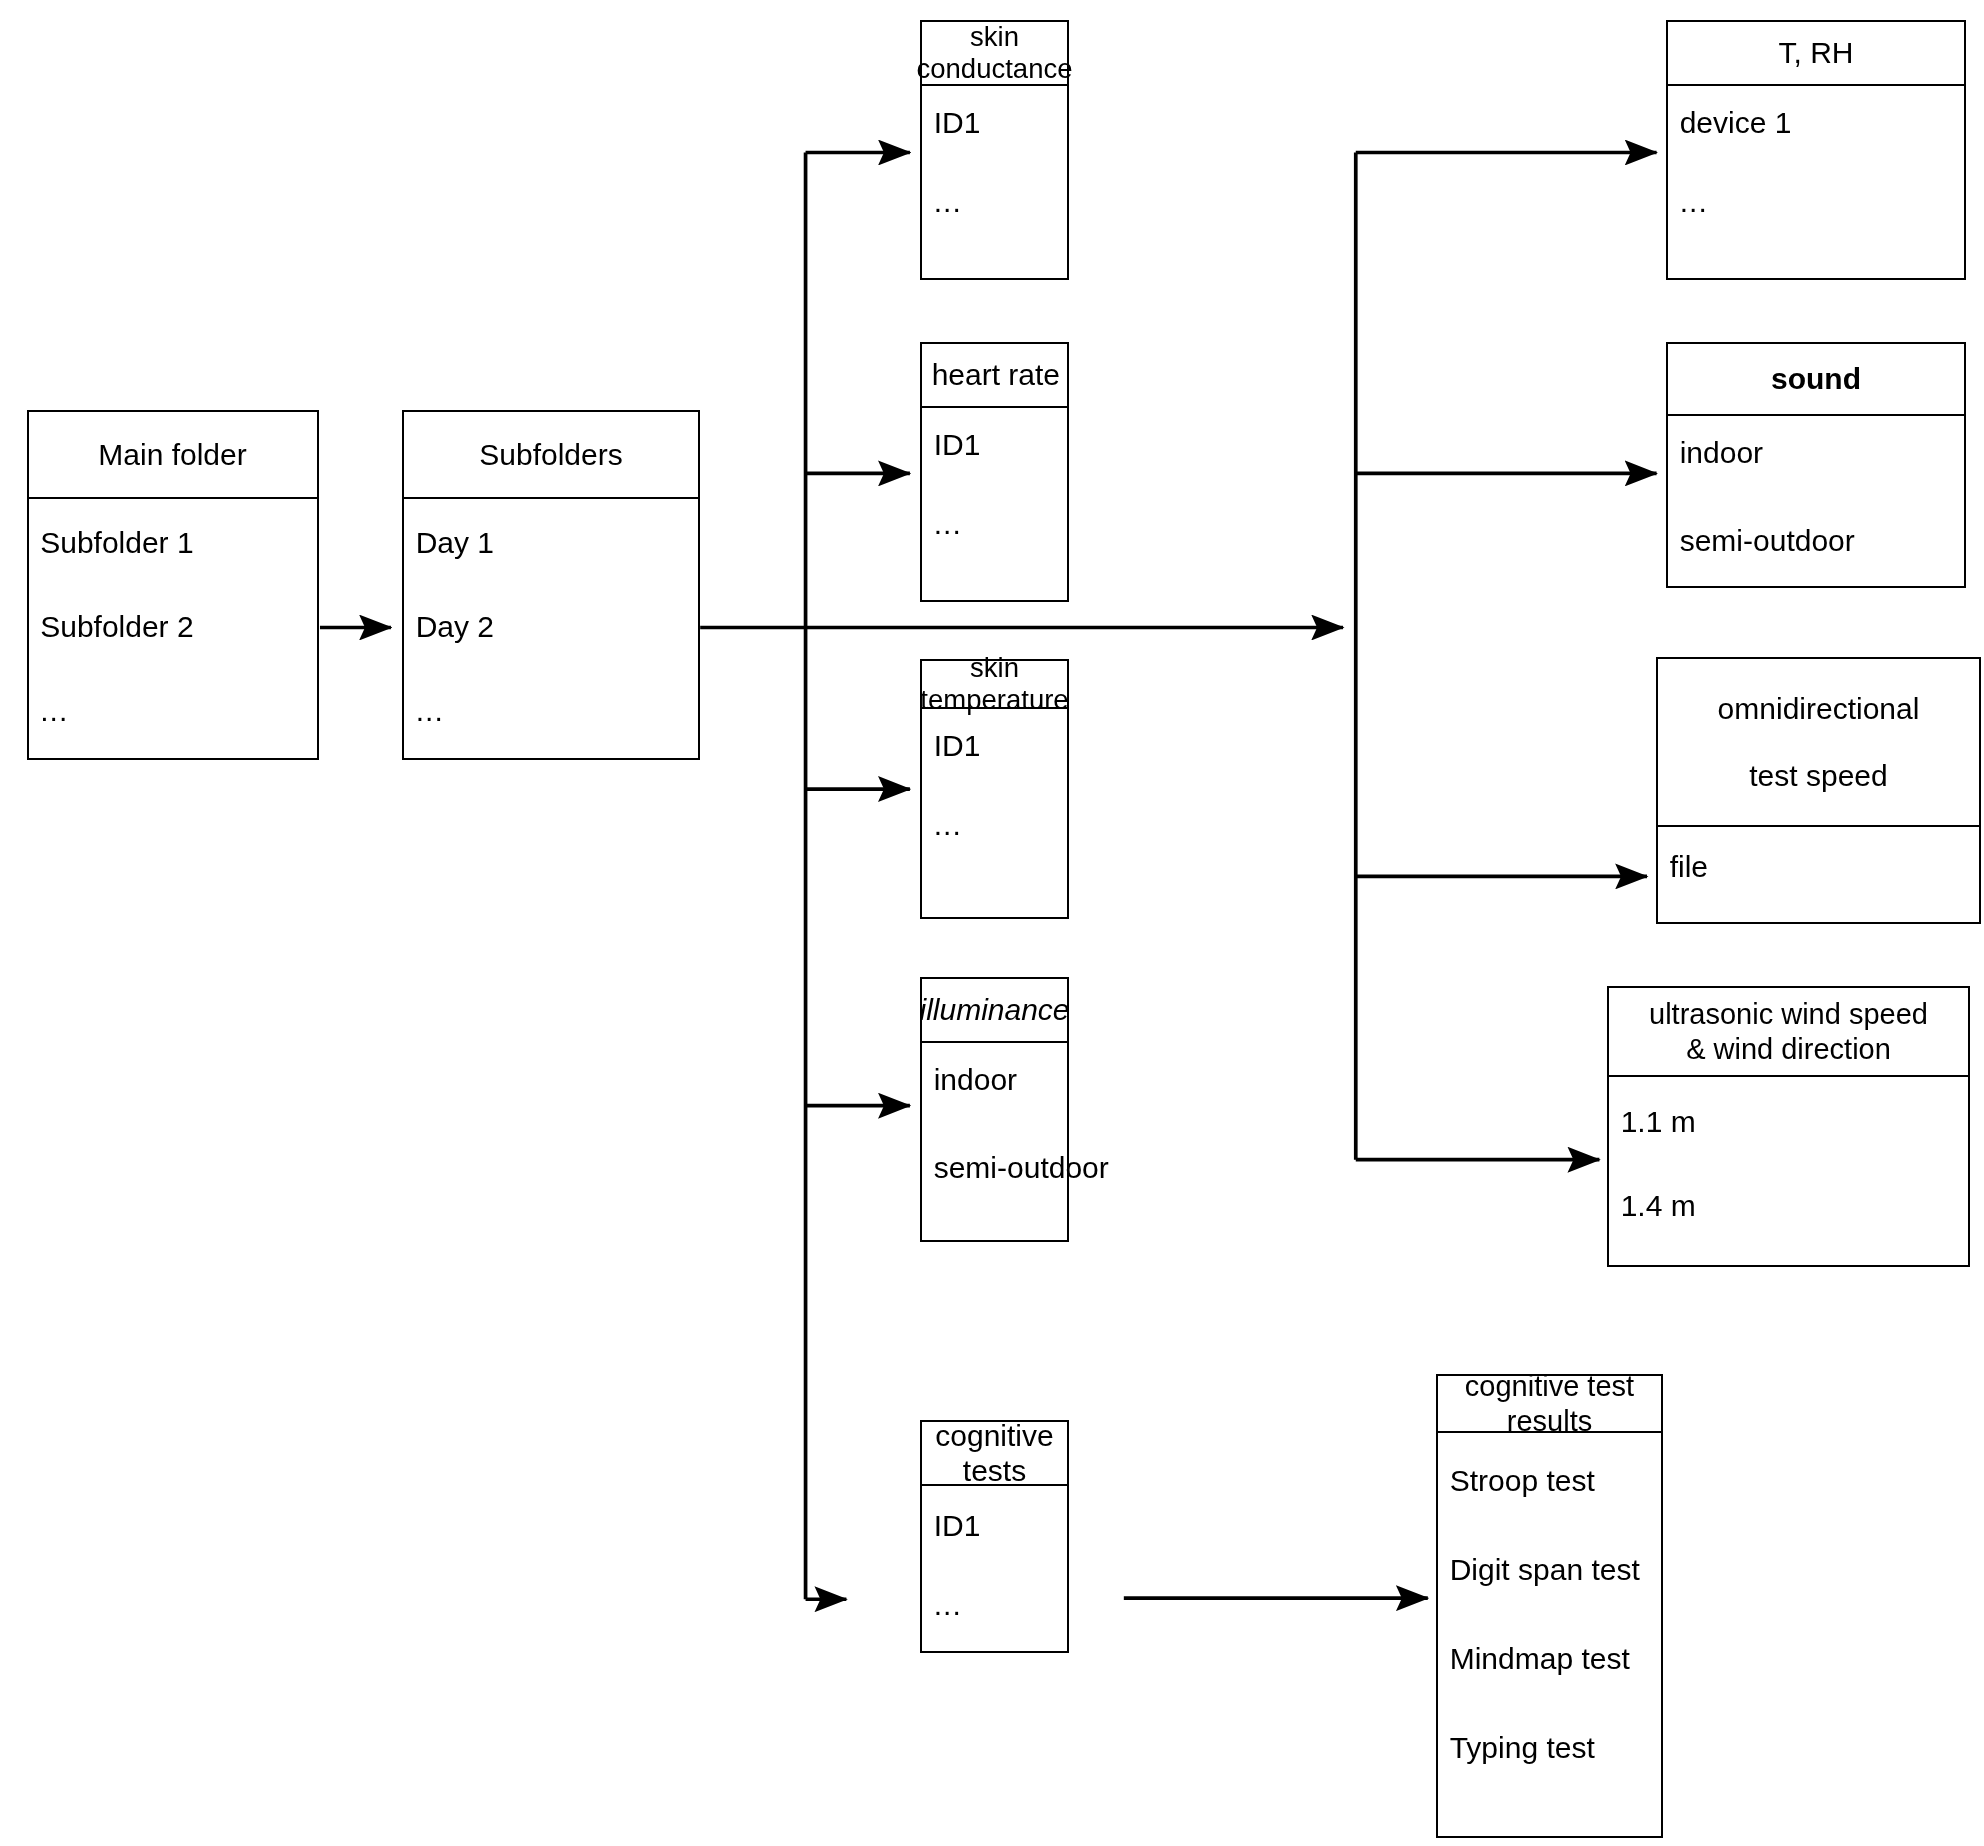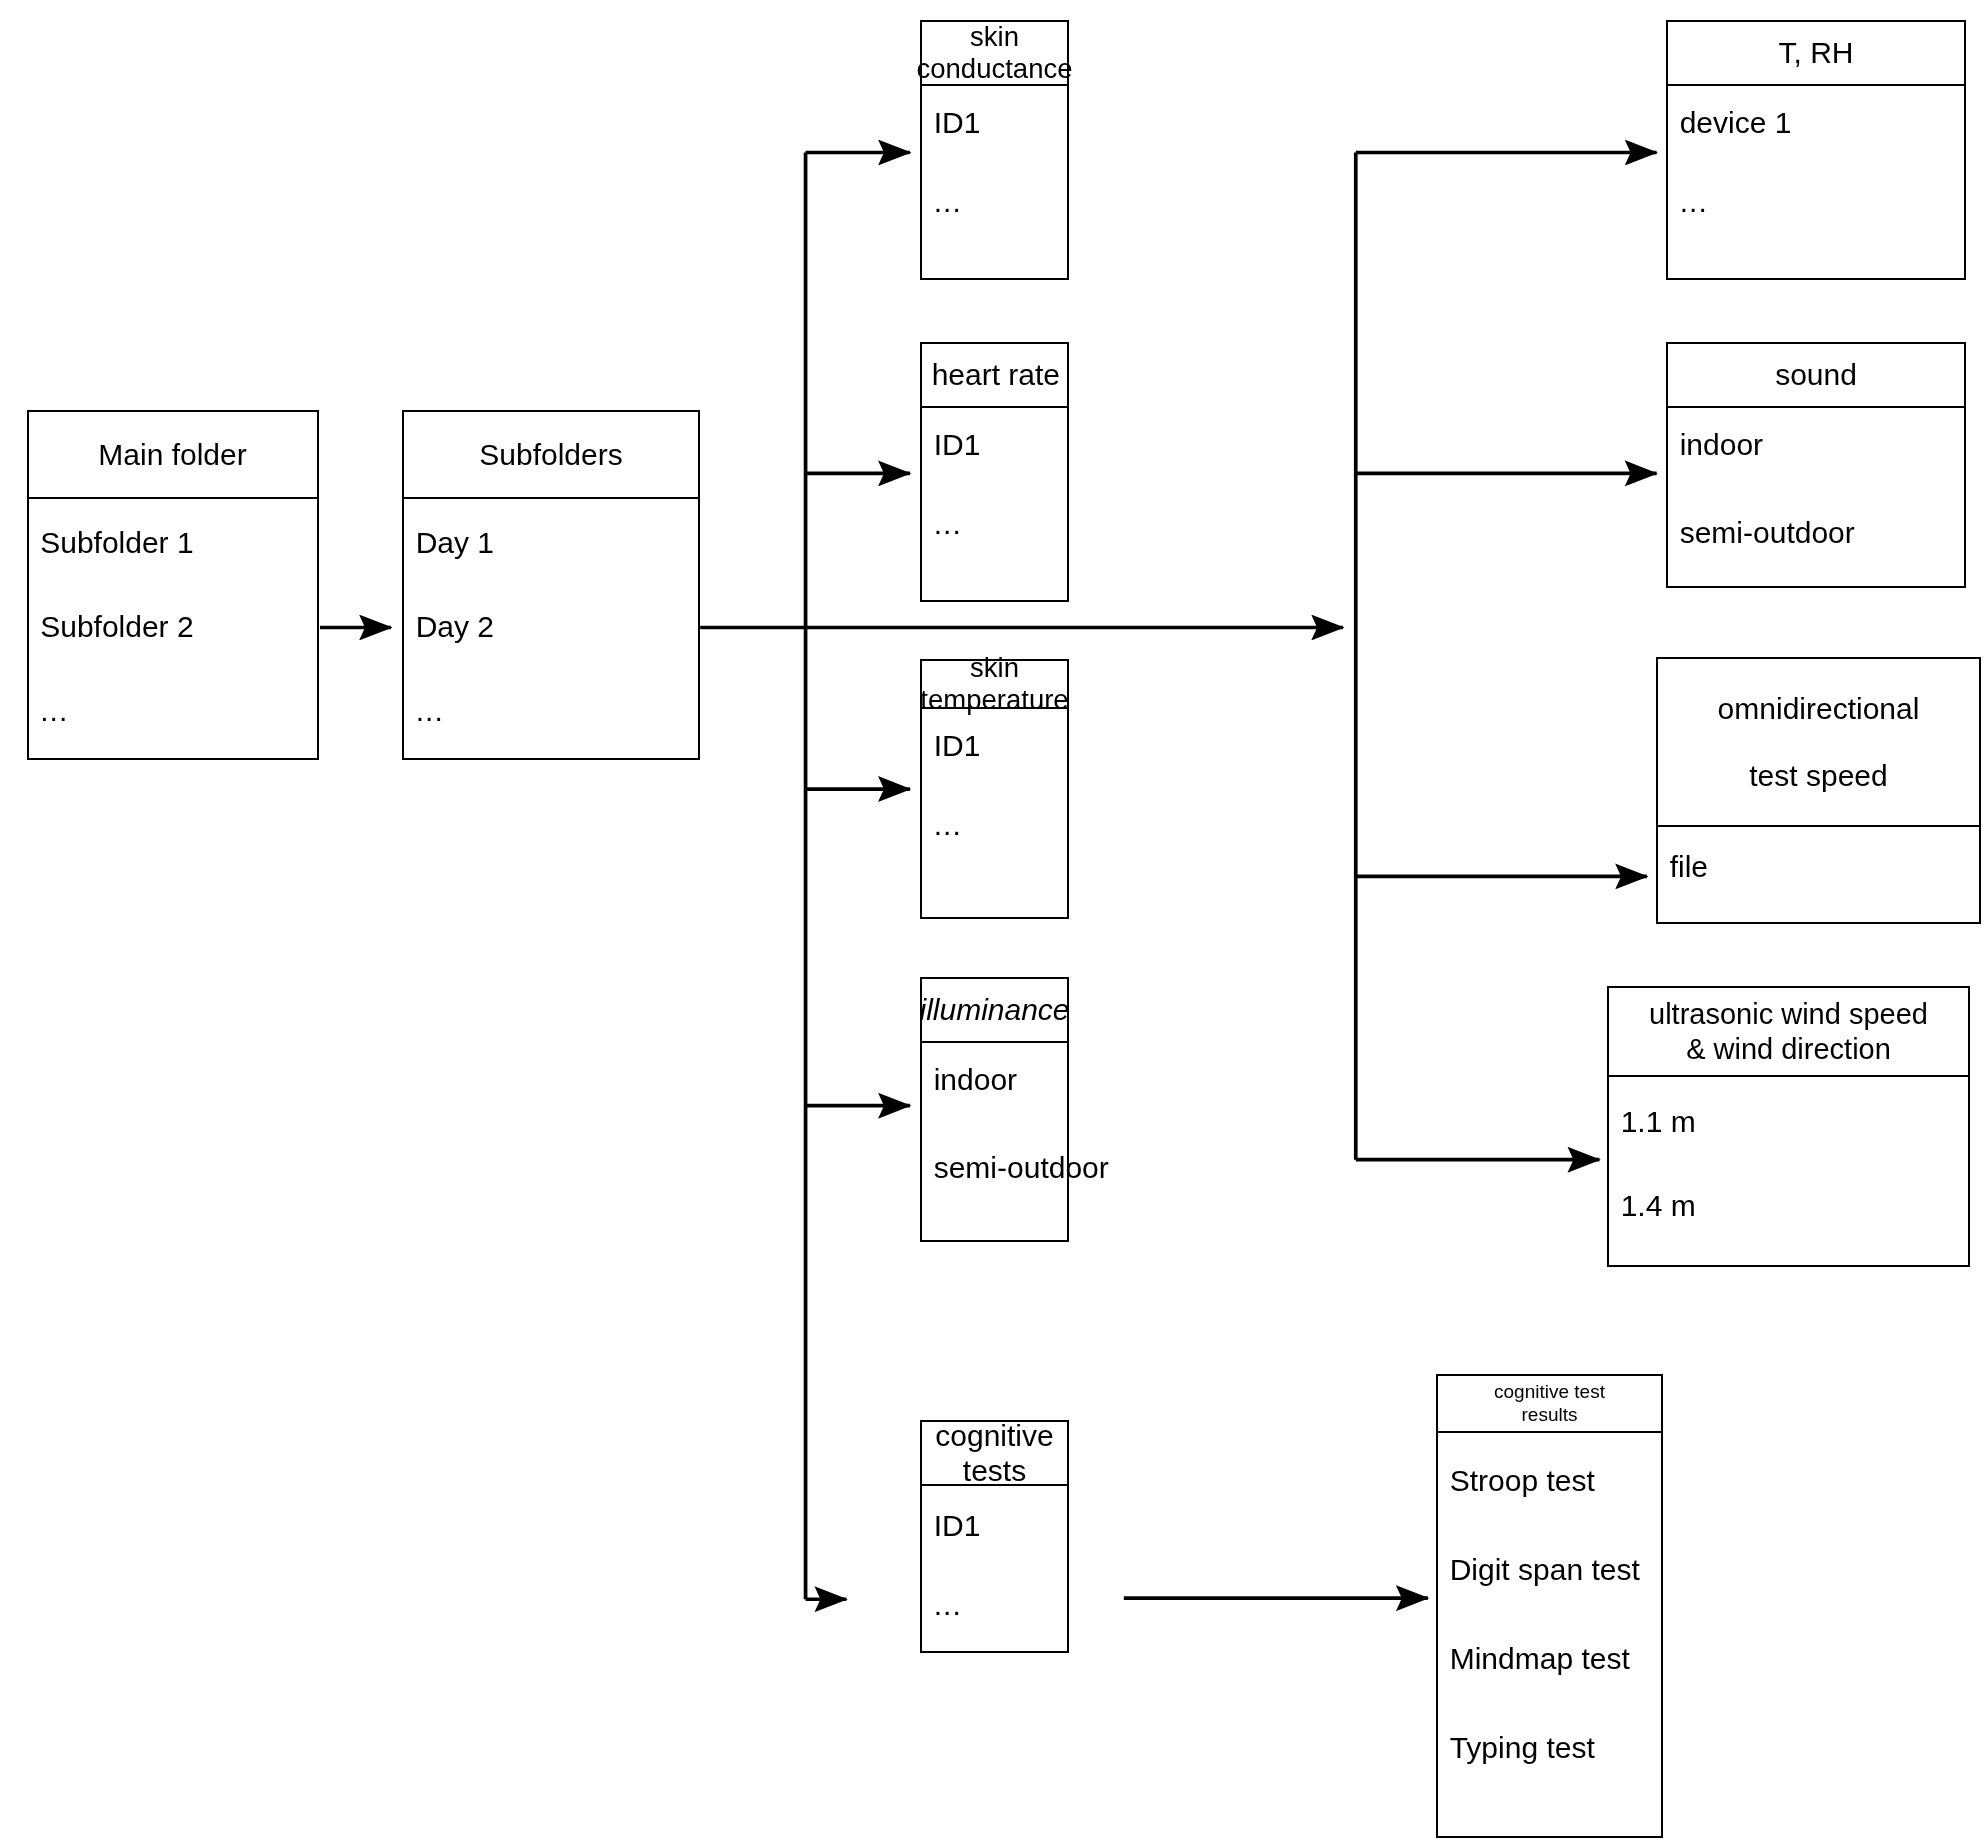--- a/index.html
+++ b/index.html
@@ -144,21 +144,21 @@
 
   <div class="node" style="left:1666px; top:20px; width:300px; height:260px;">
     <div class="hdr" style="height:64px;">T, RH</div>
     <div class="body">
       <div class="row" style="top:22px;">device 1</div>
       <div class="row dots" style="top:101px;">...</div>
     </div>
   </div>
 
   <div class="node" style="left:1666px; top:342px; width:300px; height:246px;">
-    <div class="hdr" style="height:64px;">sound</div>
+    <div class="hdr" style="height:72px;font-weight:bold;">sound</div>
     <div class="body">
       <div class="row" style="top:22px;">indoor</div>
       <div class="row" style="top:110px;">semi-outdoor</div>
     </div>
   </div>
 
   <div class="node" style="left:1656px; top:657px; width:325px; height:267px;">
     <div class="hdr" style="height:168px; flex-direction:column;gap:31px;">
       <span>omnidirectional</span>
       <span>test speed</span>
@@ -173,21 +173,21 @@
       <span>ultrasonic wind speed</span>
       <span>&amp; wind direction</span>
     </div>
     <div class="body">
       <div class="row" style="top:30px;">1.1 m</div>
       <div class="row" style="top:114px;">1.4 m</div>
     </div>
   </div>
 
   <div class="node" style="left:1436px; top:1374px; width:227px; height:464px;">
-    <div class="hdr" style="height:57px; flex-direction:column; font-size:19px;">
+    <div class="hdr" style="height:57px; flex-direction:column; font-size:29px;">
       <span>cognitive test</span>
       <span>results</span>
     </div>
     <div class="body">
       <div class="row" style="top:33px;">Stroop test</div>
       <div class="row" style="top:122px;">Digit span test</div>
       <div class="row" style="top:211px;">Mindmap test</div>
       <div class="row" style="top:300px;text-align:right;">Typing test</div>
     </div>
   </div>

